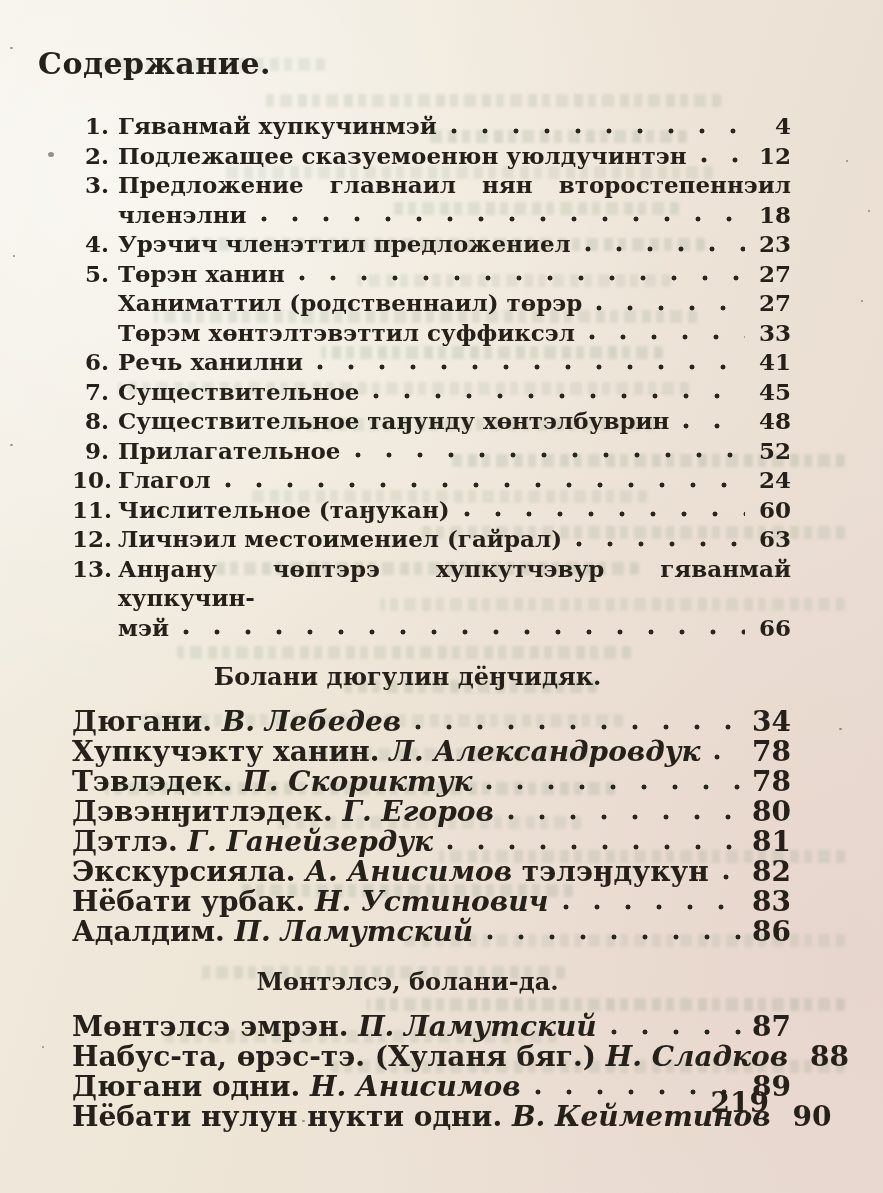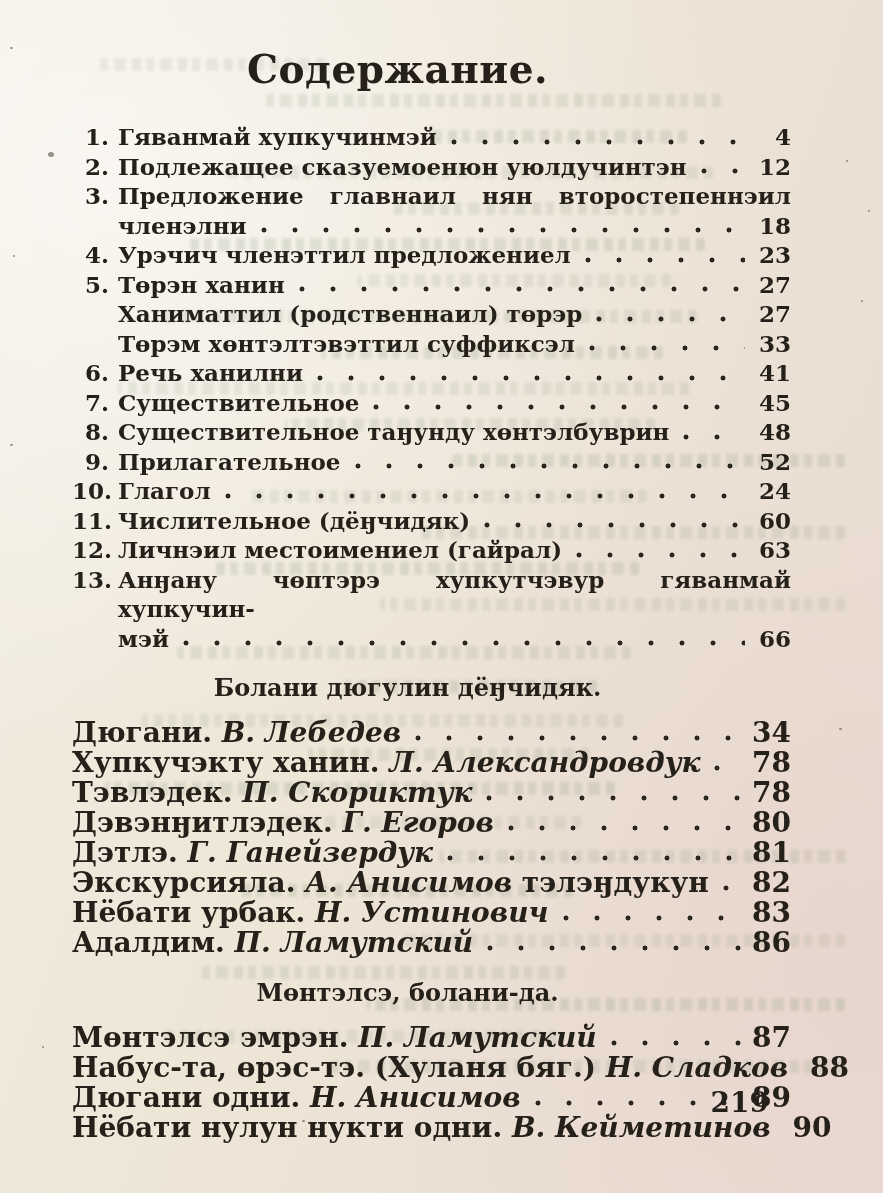--- a/index.html
+++ b/index.html
@@ -24,21 +24,21 @@
     filter:blur(1.5px); transform:scaleX(-1);
   }
   .speck { position:absolute; background:rgba(70,58,46,0.55); border-radius:50%; }
 
   
   .page-inner {
     position:absolute; inset:0; z-index:1;
     padding:46px 92px 0 72px; box-sizing:border-box;
   }
   .doc-title {
-    font-size:39px; font-weight:700; text-align:center;
+    font-size:30px; font-weight:700; text-align:left;
     letter-spacing:0.5px; margin:0 0 30px 0; transform:translateX(-34px);
   }
 
   .row { display:flex; align-items:baseline; font-size:23px; line-height:29.5px; font-weight:700; }
   .row .num  { flex:none; width:37px; text-align:right; margin-right:9px; white-space:pre; }
   .row .text { white-space:nowrap; }
   .row.justified .text { flex:1; white-space:normal; text-align:justify; text-align-last:justify; }
   .leader {
     flex:1; align-self:flex-end; height:8px; margin:0 8px 6px 14px;
     background-image:radial-gradient(circle at 3px 4px, #2b251f 2.1px, rgba(43,37,31,0) 2.8px);
@@ -180,21 +180,21 @@
     <span class="pagenum">52</span>
   </div>
       <div class="row">
     <span class="num">10.</span>
     <span class="text">Глагол</span>
     <span class="leader"></span>
     <span class="pagenum">24</span>
   </div>
       <div class="row">
     <span class="num">11.</span>
-    <span class="text">Числительное (дёӈчидяк)</span>
+    <span class="text">Числительное (таӈукан)</span>
     <span class="leader"></span>
     <span class="pagenum">60</span>
   </div>
       <div class="row">
     <span class="num">12.</span>
     <span class="text">Личнэил местоимениел (гайрал)</span>
     <span class="leader"></span>
     <span class="pagenum">63</span>
   </div>
       <div class="row justified">

